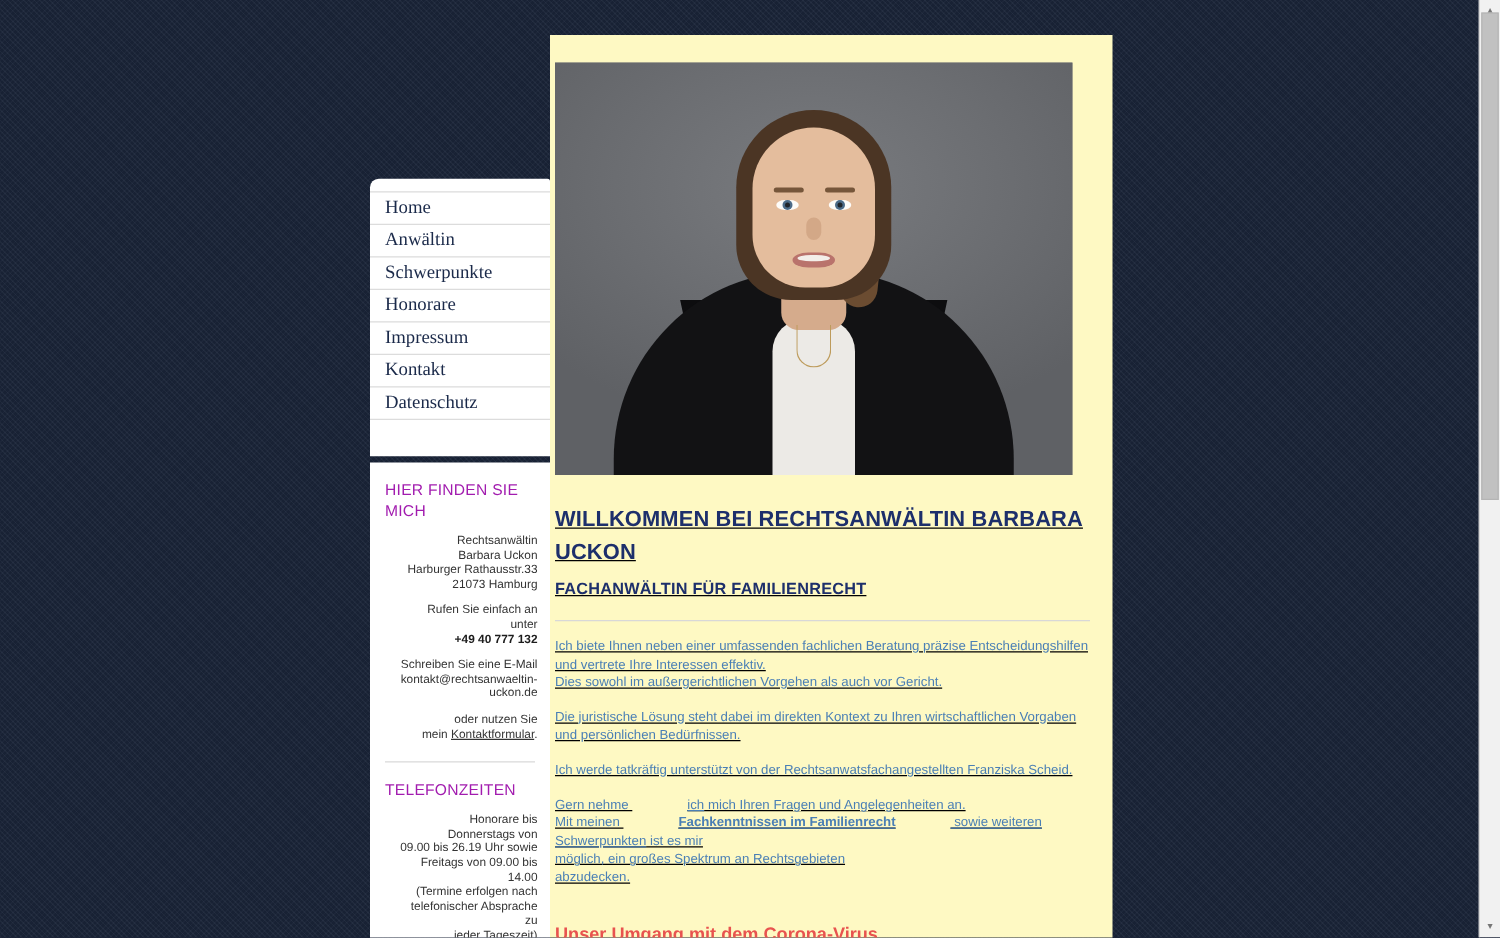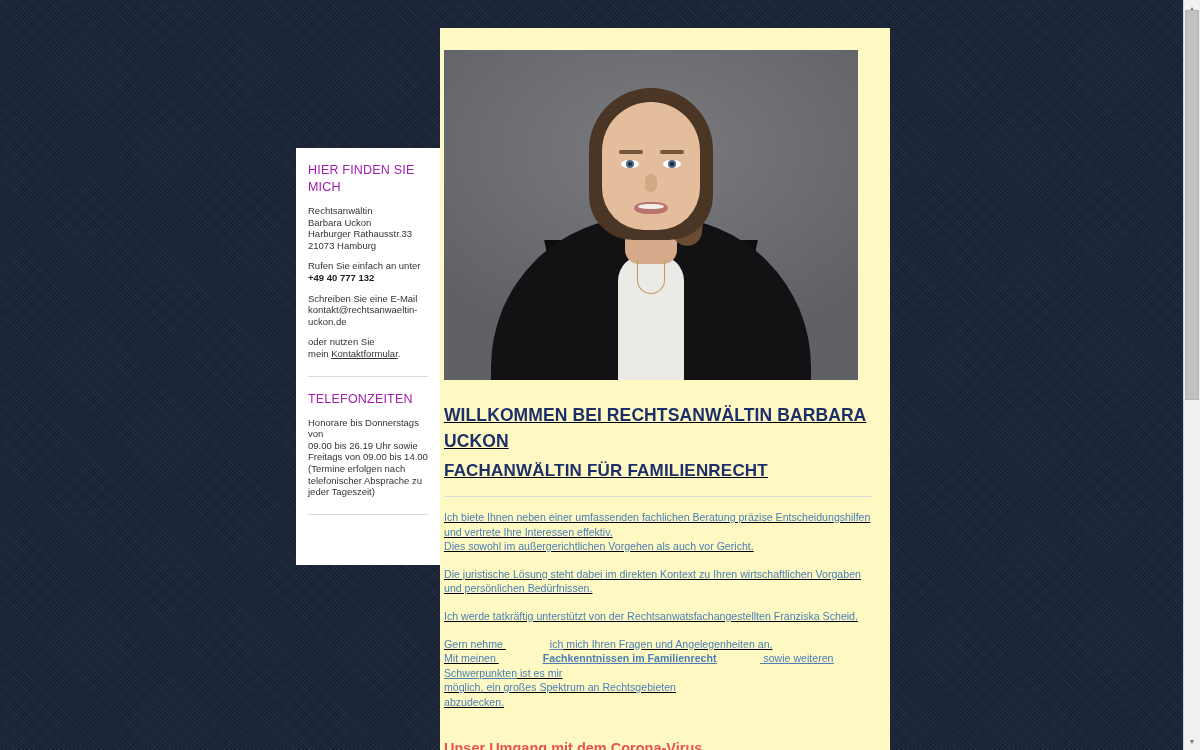--- a/index.html
+++ b/index.html
@@ -69,21 +69,21 @@
   #sidebar-info {
     margin-top:5px; width:144px; background:#ffffff;
     padding:14px 10px 18px 12px;
     min-height:417px;
   }
   .side-heading {
     font-size:12.5px; line-height:17px; color:#a21caf;
     letter-spacing:0.2px; margin:0 0 9px 0; font-weight:400;
   }
   .side-text {
-    font-size:9.5px; line-height:11.6px; color:#333333; margin:0 0 9px 0;
+    font-size:9.5px; line-height:11.6px; color:#333333; margin:0 0 9px 12px;text-align:right;
   }
   .side-strong { font-weight:bold; color:#1c1c1c; }
   .side-link { color:#333333; text-decoration:underline; cursor:pointer; }
   .side-divider { border:0; border-top:1px solid #d9d9d9; margin:16px 2px 14px 0; }
 
   
   #portrait-photo {
     position:relative; margin:22px 18px 0 4px; width:414px; height:330px;
     background:#6f7175; overflow:hidden;
   }
@@ -159,21 +159,21 @@
     position:absolute; left:50%; margin-left:-14px; top:210px;
     width:28px; height:34px; border:1.5px solid #bd9b5b;
     border-top:0; border-radius:0 0 16px 16px;
   }
 
   #main-title {
     margin:22px 18px 0 4px; font-size:17.5px; line-height:26px;
     font-weight:bold; color:#1d2f6b; letter-spacing:0.1px;
   }
   #main-subtitle {
-    margin:8px 18px 0 4px; font-size:17px; line-height:18px;
+    margin:8px 18px 0 4px; font-size:13px; line-height:18px;
     font-weight:bold; color:#1d2f6b; letter-spacing:0.2px;
   }
   .content-rule {
     border:0; border-top:1px solid #d8d8d8; margin:16px 18px 0 4px;
   }
   .body-para {
     margin:13px 5px 0 4px; font-size:10.6px; line-height:14.6px;
     color:#4a7fb5;
   }
   .inline-link { color:#4a7fb5; text-decoration:underline; cursor:pointer;padding-left:44px; }
@@ -237,20 +237,30 @@
       <span>möglich, ein großes Spektrum an Rechtsgebieten</span><br>
       <span>abzudecken.</span>
     </p>
 
     <h3 id="corona-heading">Unser Umgang mit dem Corona-Virus</h3>
 
   </div>
 
   <div id="left-column">
 
+    <nav id="main-nav">
+      <a class="nav-item">Home</a>
+      <a class="nav-item">Anwältin</a>
+      <a class="nav-item">Schwerpunkte</a>
+      <a class="nav-item">Honorare</a>
+      <a class="nav-item">Impressum</a>
+      <a class="nav-item">Kontakt</a>
+      <a class="nav-item">Datenschutz</a>
+      <div class="nav-tail"></div>
+    </nav>
 
     <aside id="sidebar-info">
 
       <h4 class="side-heading">HIER FINDEN SIE MICH</h4>
 
       <p class="side-text">
         <span>Rechtsanwältin</span><br>
         <span>Barbara Uckon</span><br>
         <span>Harburger Rathausstr.33</span><br>
         <span>21073 Hamburg</span>

